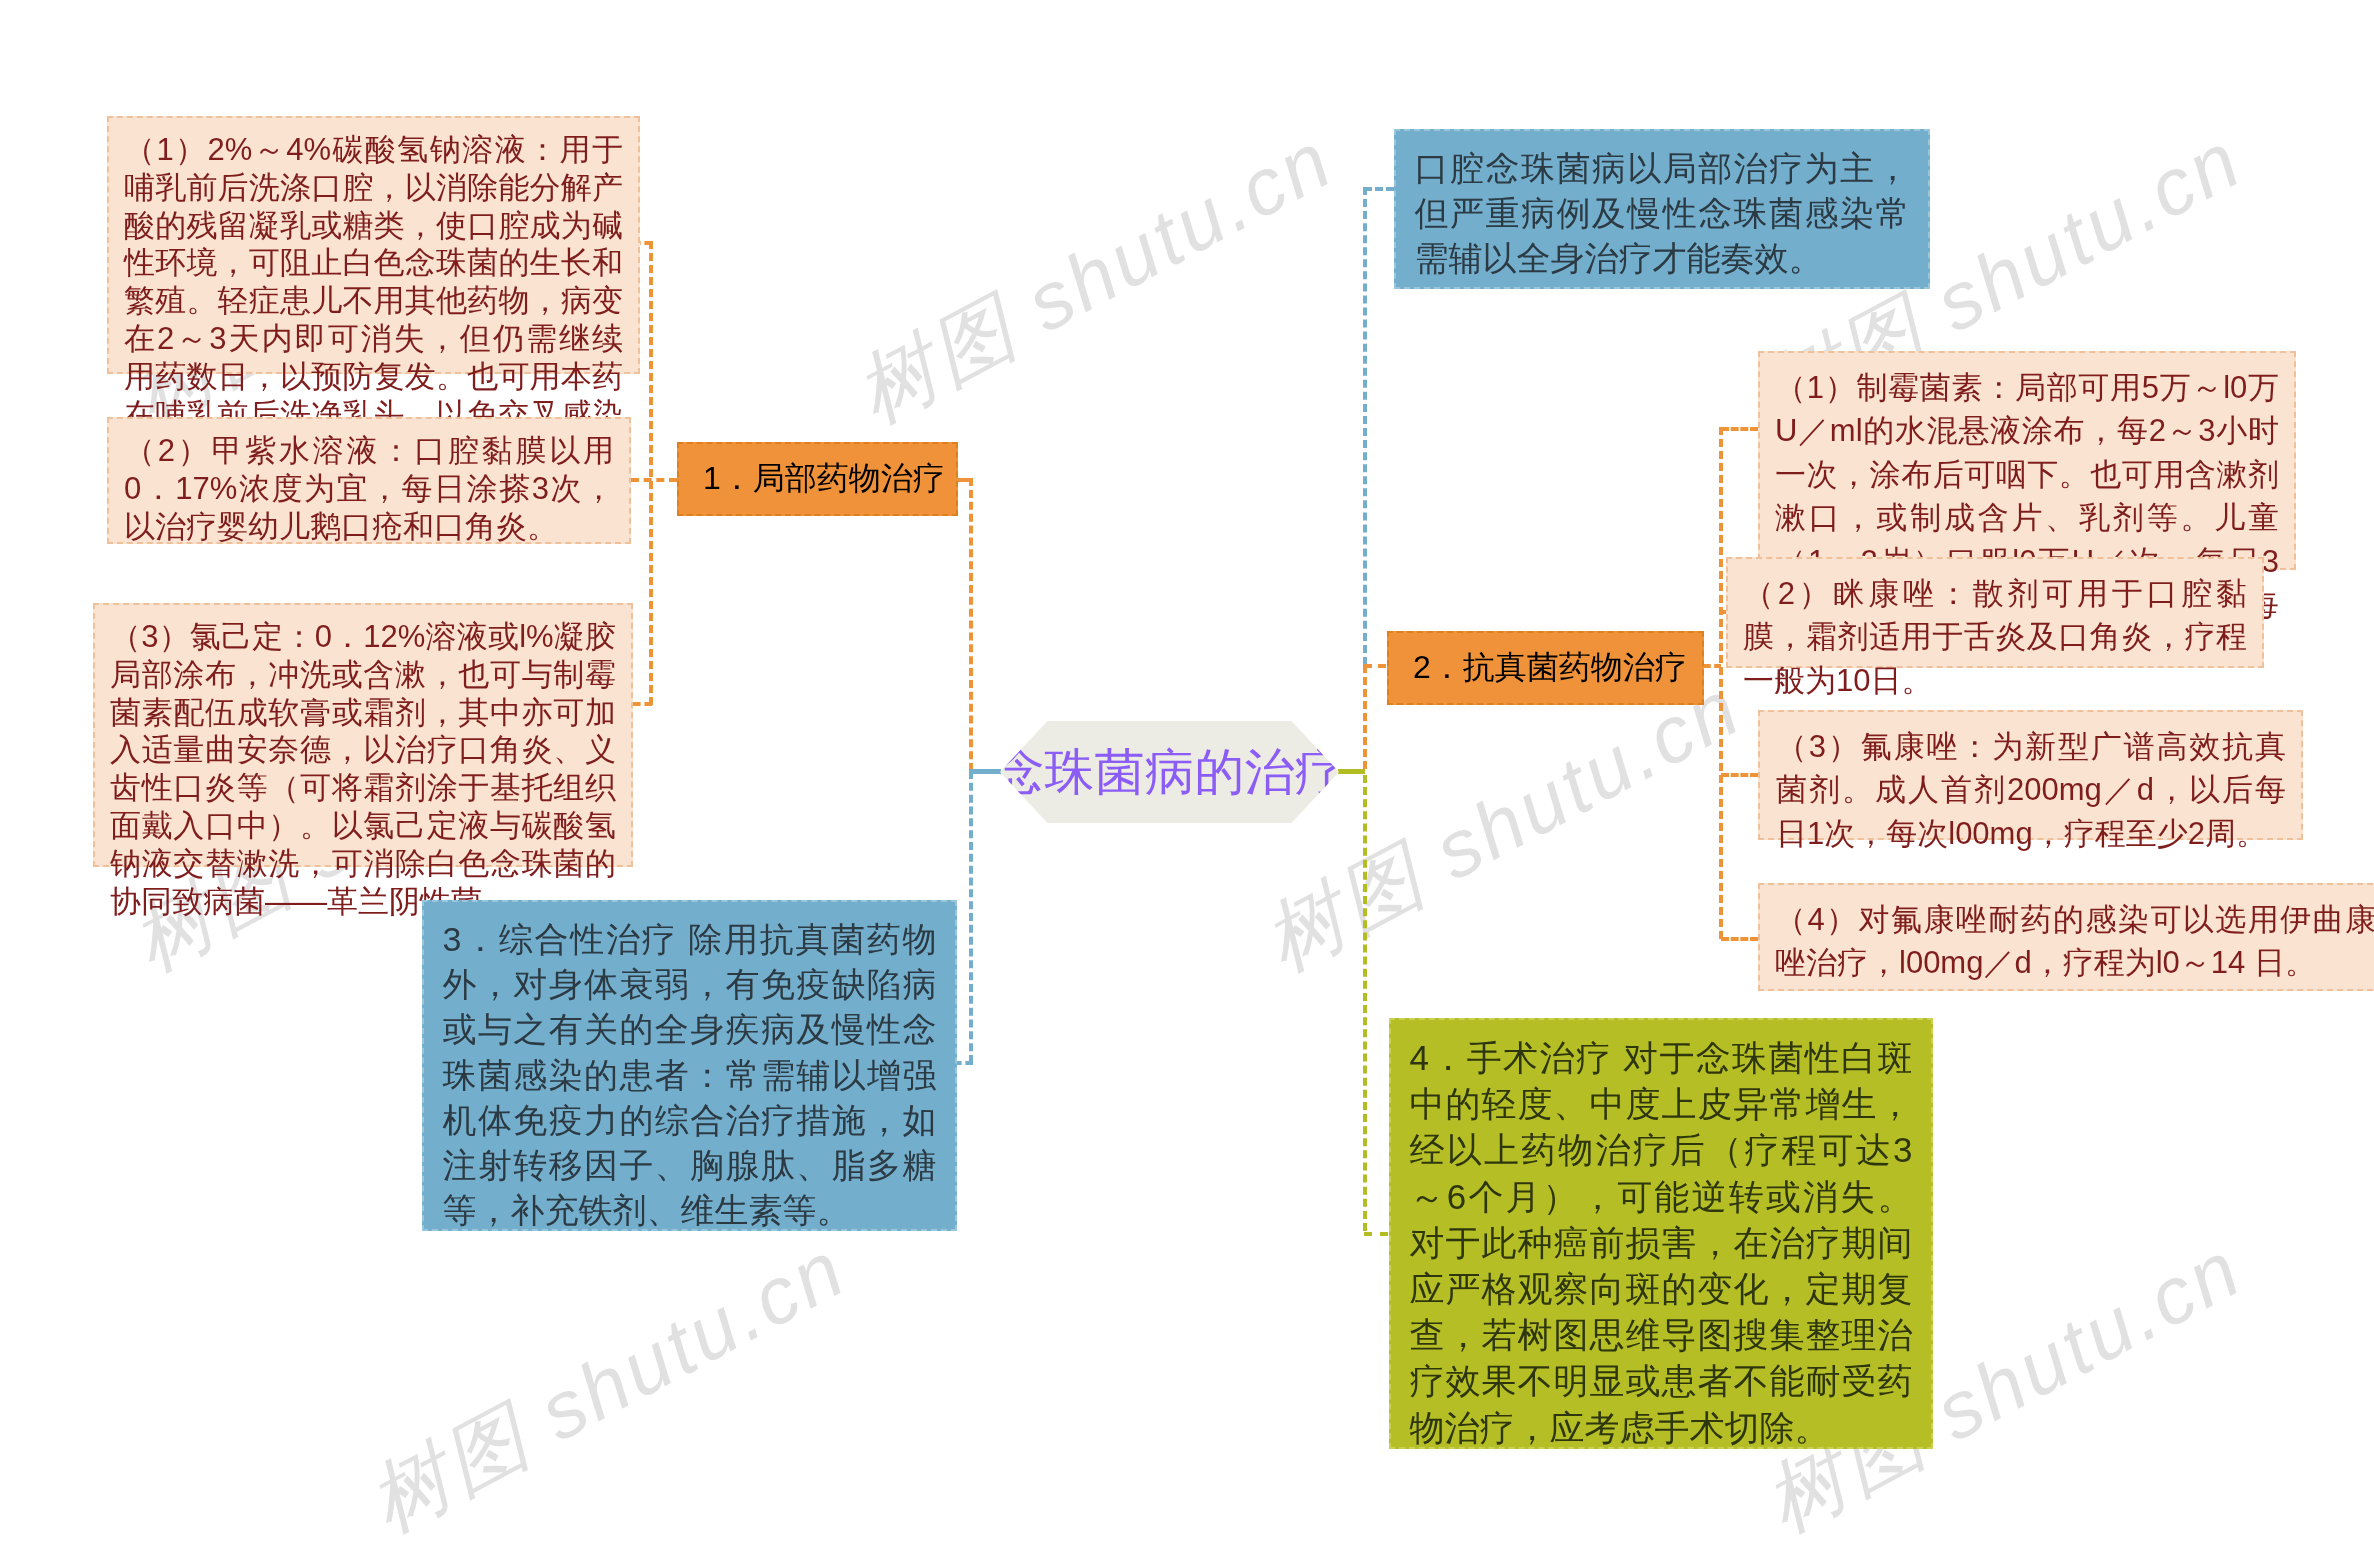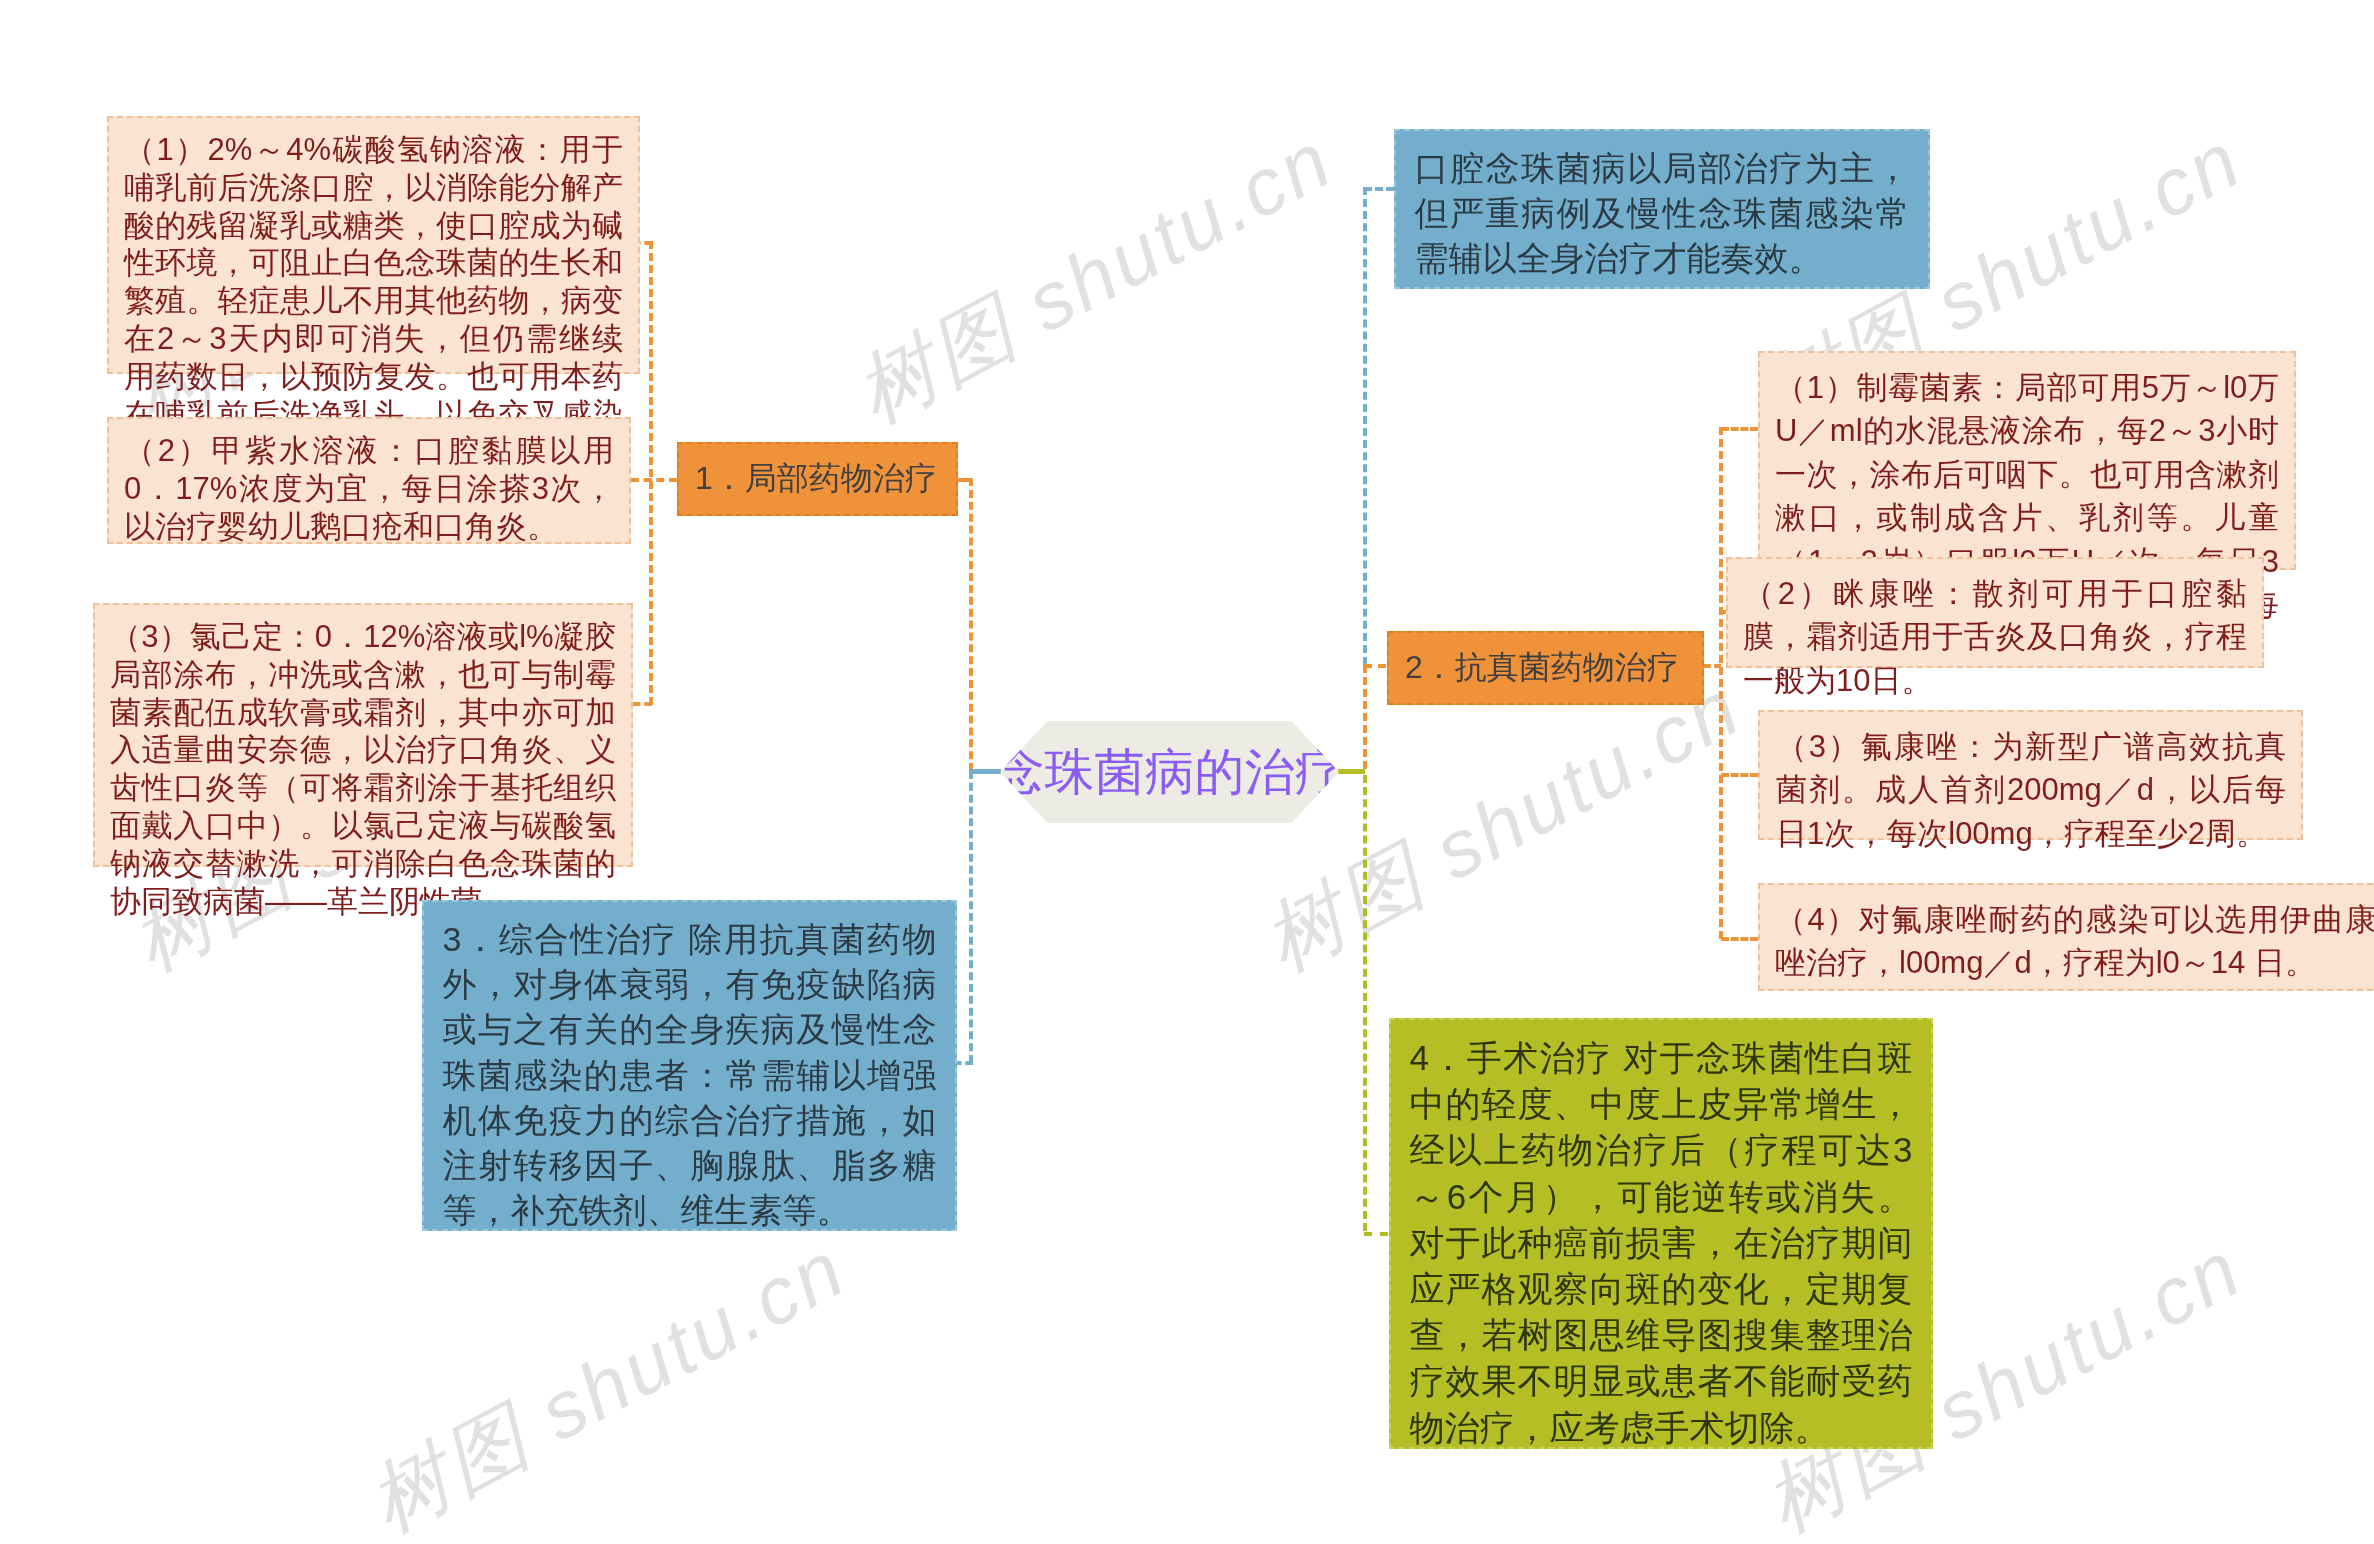--- a/index.html
+++ b/index.html
@@ -16,22 +16,22 @@
   }
   
   .box{position:absolute;box-sizing:border-box;z-index:2;}
   .peach{
     background:#fae3d1;border:2.8px dashed #efc19a;color:#7f1d1d;
     font-size:31px;padding:13px 15px;text-align:justify;
   }
   .tight{line-height:1.22;}
   .loose{line-height:1.40;}
   .topic-node{
-    background:#f0923a;border:2.8px dashed #df7f1d;color:#404040;
-    font-size:32px;display:flex;align-items:center;padding:0 16px;
+    background:#f0923a;border:2.8px dashed #df7f1d;color:#000000;
+    font-size:32px;display:flex;align-items:center;padding:0 24px;
     white-space:nowrap;
   }
   .bluebox{
     background:#74aecd;border:2.8px dashed #9ac6db;color:#2b3a43;
     font-size:34px;line-height:1.33;padding:15px 18.6px;text-align:justify;
   }
   .olivebox{
     background:#b5bf25;border:2.8px dashed #c9d254;color:#2e360e;
     font-size:35px;line-height:1.32;padding:15px 18.6px;text-align:justify;
   }

